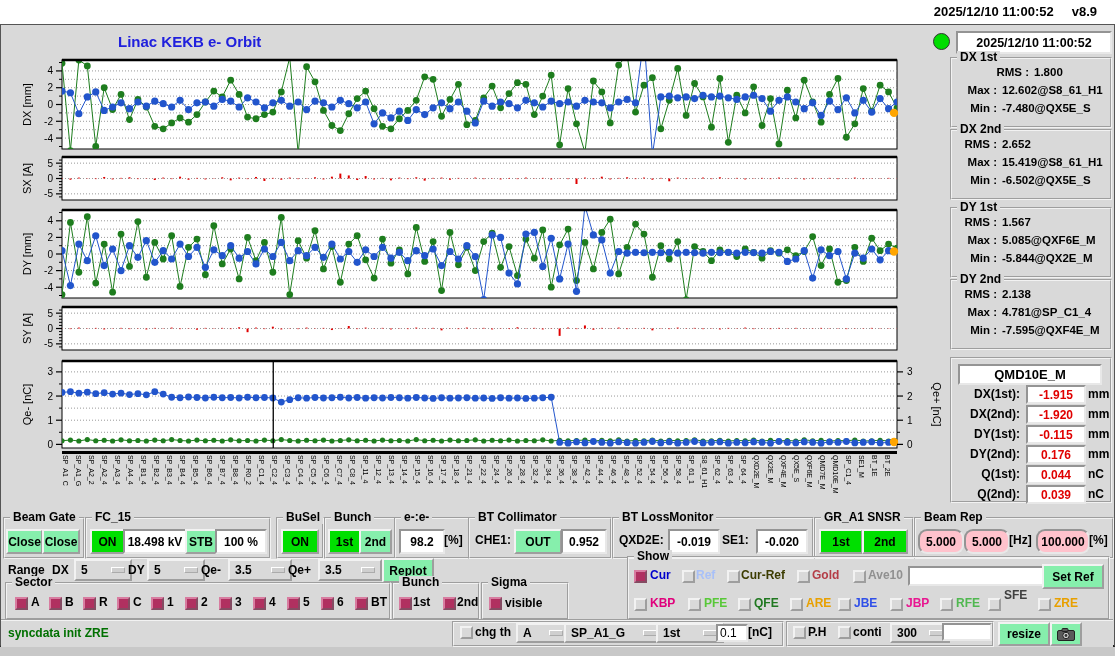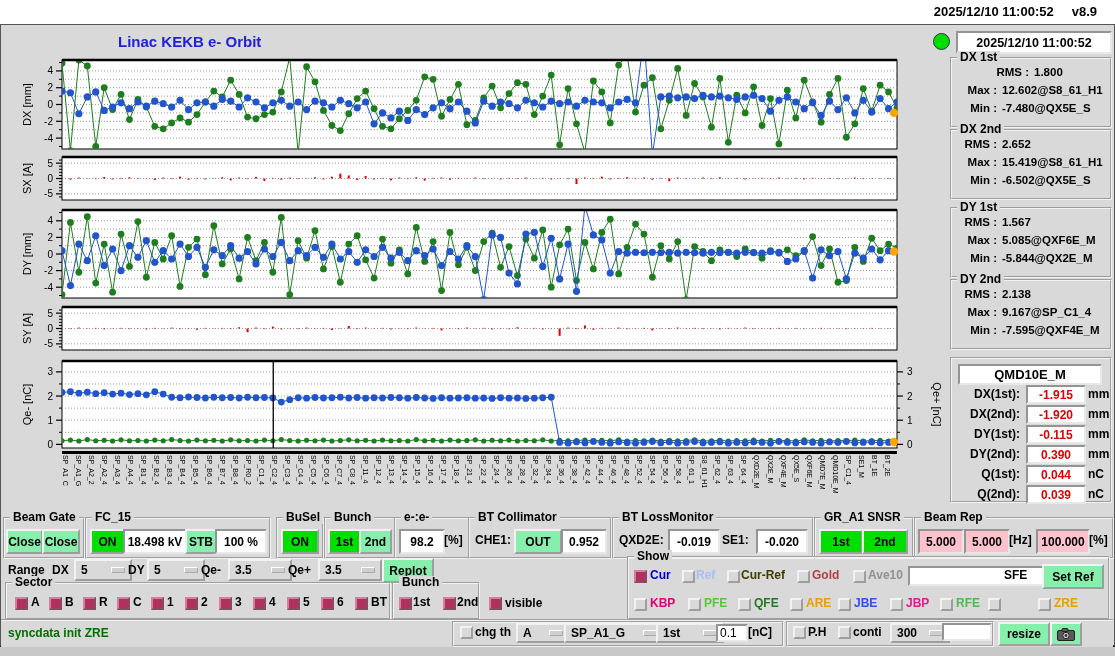--- a/index.html
+++ b/index.html
@@ -13,21 +13,21 @@
   .abs{position:absolute;}
   .lbl{position:absolute;font-weight:bold;font-size:12px;white-space:nowrap;color:#000;}
   .grp{position:absolute;border:2px groove #f2f2f2;}
   .grp-t{position:absolute;top:-8px;left:5px;background:#d9d9d9;padding:0 3px;
          font-weight:bold;font-size:12px;line-height:13px;white-space:nowrap;}
   .btn{position:absolute;background:#86efac;border:2px outset #f2f2f2;font-weight:bold;
        font-size:12px;display:flex;align-items:center;justify-content:center;cursor:default;}
   .btn.green{background:#00df00;}
   .val{position:absolute;background:#fff;border:2px inset #e8e8e8;font-weight:bold;font-size:12px;
        display:flex;align-items:center;justify-content:center;white-space:nowrap;}
-  .val.pink{background:#ffc2cc;}
+  .val.pink{background:#ffc2cc;border-radius:9px;}
   .val.redtxt{color:#e00000;}
   .dd{position:absolute;background:#d9d9d9;border:2px outset #f2f2f2;font-weight:bold;font-size:12px;
       display:flex;align-items:center;padding:0 5px;cursor:default;}
   .dd .ind{margin-left:auto;width:12px;height:4px;border:1px outset #fff;background:#cfcfcf;}
   .cb{position:absolute;width:9px;height:9px;border:2px outset #f2f2f2;background:#d9d9d9;cursor:default;}
   .cb.on{background:#b03060;border:2px outset #d87ca0;}
   .inp{position:absolute;background:#fff;border:2px inset #e8e8e8;font-size:12px;font-weight:bold;
        font-family:"Liberation Sans",sans-serif;padding:0 2px;}
   .srow{position:absolute;left:9px;font-weight:bold;font-size:11.5px;white-space:nowrap;}
   .sl{display:inline-block;min-width:36px;text-align:right;margin-right:5px;}
@@ -136,37 +136,37 @@
 </div>
 <div class="grp" style="left:950px;top:207px;width:158px;height:67px;">
   <span class="grp-t">DY 1st</span>
   <div class="srow" style="top:7px;"><span class="sl">RMS :</span><span>1.567</span></div>
   <div class="srow" style="top:25px;"><span class="sl">Max :</span><span>5.085@QXF6E_M</span></div>
   <div class="srow" style="top:43px;"><span class="sl">Min :</span><span>-5.844@QX2E_M</span></div>
 </div>
 <div class="grp" style="left:950px;top:279px;width:158px;height:67px;">
   <span class="grp-t">DY 2nd</span>
   <div class="srow" style="top:7px;"><span class="sl">RMS :</span><span>2.138</span></div>
-  <div class="srow" style="top:25px;"><span class="sl">Max :</span><span>9.167@SP_C1_4</span></div>
+  <div class="srow" style="top:25px;"><span class="sl">Max :</span><span>4.781@SP_C1_4</span></div>
   <div class="srow" style="top:43px;"><span class="sl">Min :</span><span>-7.595@QXF4E_M</span></div>
 </div>
 
 <div class="grp" style="left:950px;top:357px;width:158px;height:142px;">
   <div class="mont" style="left:6px;top:5px;width:140px;height:17px;">QMD10E_M</div>
   <div class="mrow-l" style="left:2px;top:28px;">DX(1st):</div>
   <div class="val redtxt" style="left:74px;top:26px;width:56px;height:15px;">-1.915</div>
   <div class="lbl" style="left:136px;top:28px;">mm</div>
   <div class="mrow-l" style="left:2px;top:48px;">DX(2nd):</div>
   <div class="val redtxt" style="left:74px;top:46px;width:56px;height:15px;">-1.920</div>
   <div class="lbl" style="left:136px;top:48px;">mm</div>
   <div class="mrow-l" style="left:2px;top:68px;">DY(1st):</div>
   <div class="val redtxt" style="left:74px;top:66px;width:56px;height:15px;">-0.115</div>
   <div class="lbl" style="left:136px;top:68px;">mm</div>
   <div class="mrow-l" style="left:2px;top:88px;">DY(2nd):</div>
-  <div class="val redtxt" style="left:74px;top:86px;width:56px;height:15px;">0.390</div>
+  <div class="val redtxt" style="left:74px;top:86px;width:56px;height:15px;">0.176</div>
   <div class="lbl" style="left:136px;top:88px;">mm</div>
   <div class="mrow-l" style="left:2px;top:108px;">Q(1st):</div>
   <div class="val redtxt" style="left:74px;top:106px;width:56px;height:15px;">0.044</div>
   <div class="lbl" style="left:136px;top:108px;">nC</div>
   <div class="mrow-l" style="left:2px;top:128px;">Q(2nd):</div>
   <div class="val redtxt" style="left:74px;top:126px;width:56px;height:15px;">0.039</div>
   <div class="lbl" style="left:136px;top:128px;">nC</div>
 </div>
 
 <div class="grp" style="left:3px;top:517px;width:78px;height:38px;">
@@ -257,20 +257,23 @@
       <span class="grp-t">Show</span>
     </div>
 <div class="inp" style="left:908px;top:566px;width:128px;height:16px;"></div>
 <div class="btn" style="left:1042px;top:564px;width:58px;height:21px;">Set Ref</div>
 
 <div class="grp" style="left:5px;top:582px;width:382px;height:34px;">
       <span class="grp-t">Sector</span>
     </div>
 <div class="grp" style="left:392px;top:582px;width:84px;height:34px;">
       <span class="grp-t">Bunch</span>
+    </div>
+<div class="grp" style="left:481px;top:582px;width:84px;height:34px;">
+      <span class="grp-t">Sigma</span>
     </div>
 <div class="cb on" style="left:489px;top:597px;"></div>
 <div class="lbl" style="left:505px;top:596px;">visible</div>
 
 <div class="abs" style="left:1px;top:619px;width:1112px;height:26px;border-top:2px groove #f2f2f2;background:#d9d9d9;"></div>
 <div class="lbl" style="left:8px;top:626px;color:#007000;">syncdata init ZRE</div>
 <div class="abs" style="left:452px;top:621px;width:328px;height:22px;border:2px groove #f2f2f2;"></div>
 <div class="cb" style="left:460px;top:626px;"></div>
 <div class="lbl" style="left:475px;top:625px;">chg th</div>
 <div class="dd" style="left:516px;top:623px;width:40px;height:16px;">
@@ -325,21 +328,21 @@
     <div class="lbl" style="left: 754px; top: 596px; color: rgb(32, 120, 32);">QFE</div>
     <div class="cb" style="left: 790px; top: 598px;"></div>
     <div class="lbl" style="left: 806px; top: 596px; color: rgb(232, 160, 0);">ARE</div>
     <div class="cb" style="left: 838px; top: 598px;"></div>
     <div class="lbl" style="left: 854px; top: 596px; color: rgb(48, 80, 232);">JBE</div>
     <div class="cb" style="left: 890px; top: 598px;"></div>
     <div class="lbl" style="left: 906px; top: 596px; color: rgb(232, 22, 144);">JBP</div>
     <div class="cb" style="left: 940px; top: 598px;"></div>
     <div class="lbl" style="left: 956px; top: 596px; color: rgb(80, 184, 80);">RFE</div>
     <div class="cb" style="left: 988px; top: 598px;"></div>
-    <div class="lbl" style="left: 1004px; top: 568px; color: #000000;">SFE</div>
+    <div class="lbl" style="left: 1004px; top: 588px; color: #404040;">SFE</div>
     <div class="cb" style="left: 1038px; top: 598px;"></div>
     <div class="lbl" style="left: 1054px; top: 596px; color: rgb(232, 160, 0);">ZRE</div>
     <div class="cb on" style="left: 15px; top: 597px;"></div>
     <div class="lbl" style="left: 31px; top: 595px; color: rgb(0, 0, 0);">A</div>
     <div class="cb on" style="left: 49px; top: 597px;"></div>
     <div class="lbl" style="left: 65px; top: 595px; color: rgb(0, 0, 0);">B</div>
     <div class="cb on" style="left: 83px; top: 597px;"></div>
     <div class="lbl" style="left: 99px; top: 595px; color: rgb(0, 0, 0);">R</div>
     <div class="cb on" style="left: 117px; top: 597px;"></div>
     <div class="lbl" style="left: 133px; top: 595px; color: rgb(0, 0, 0);">C</div>

